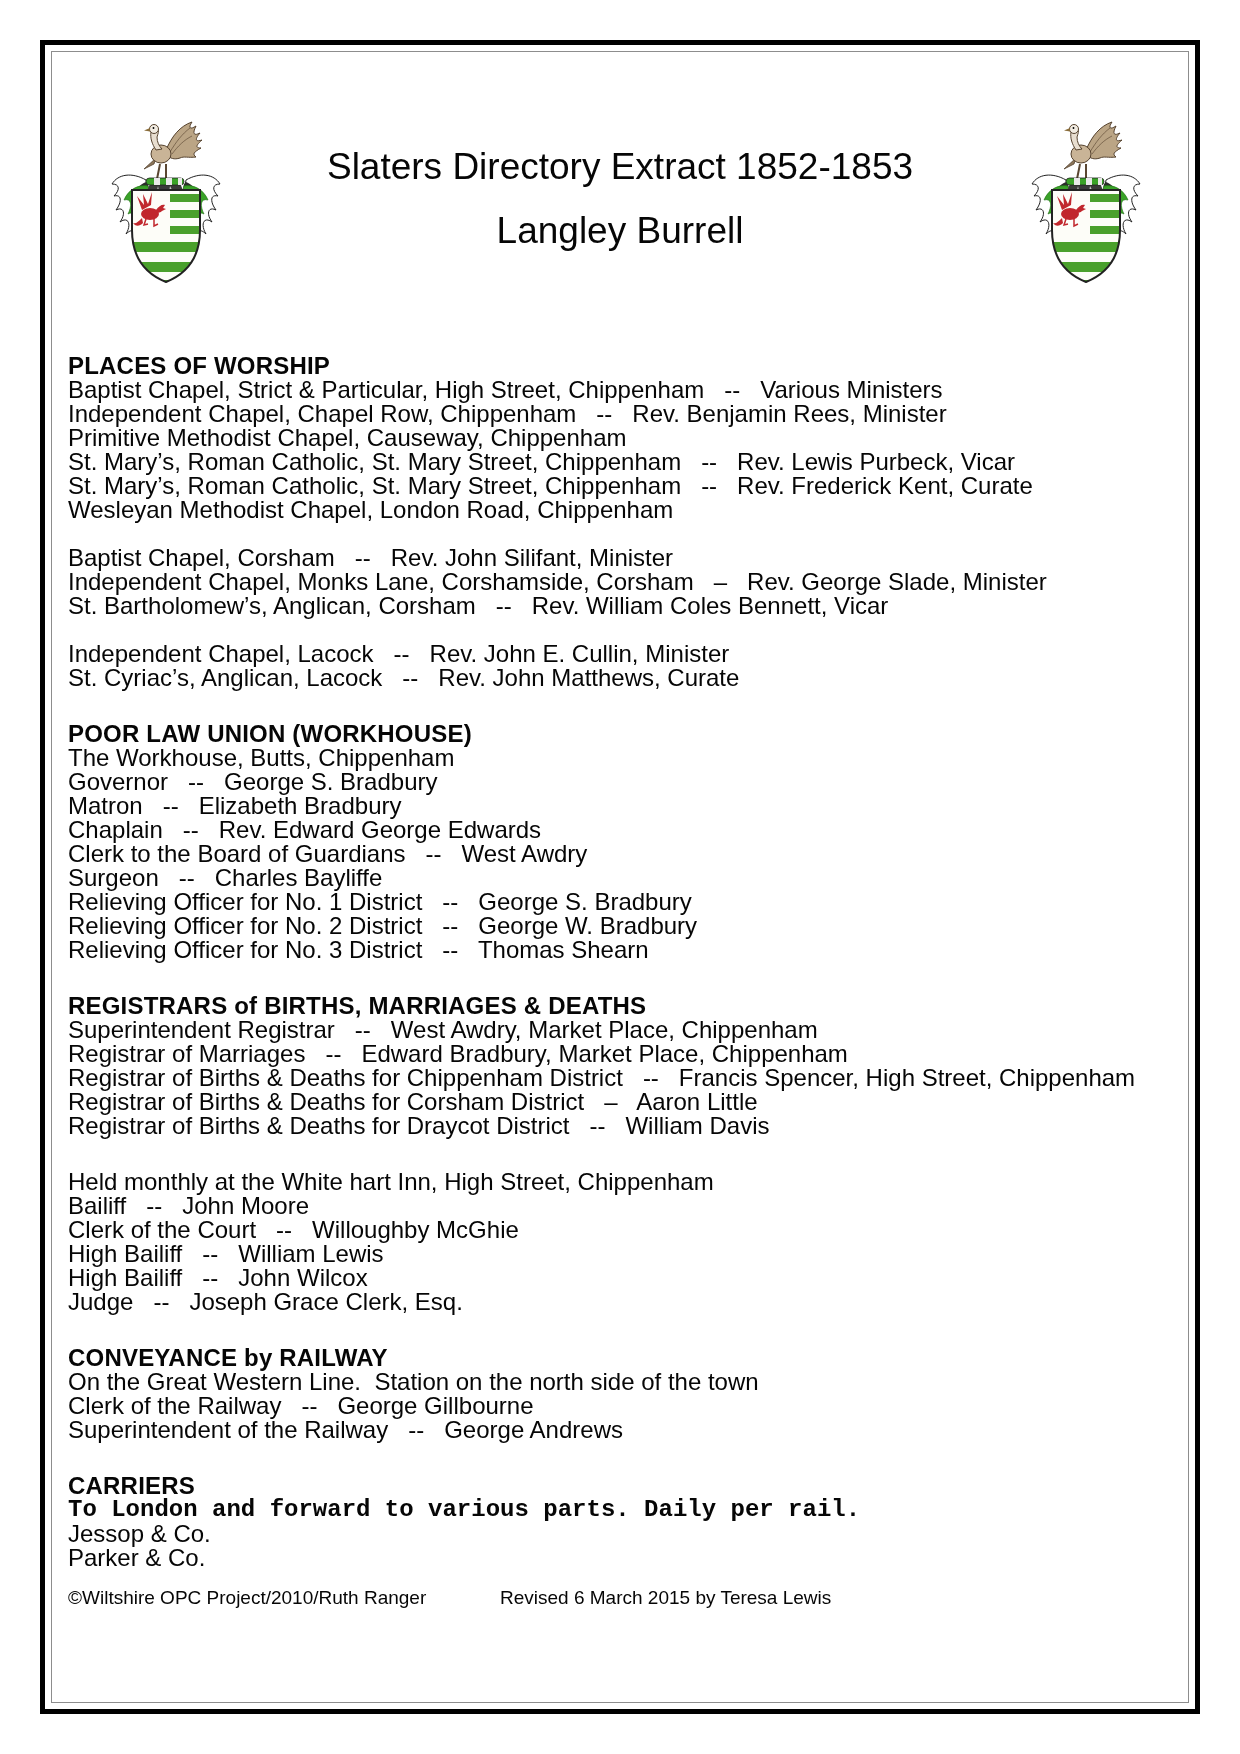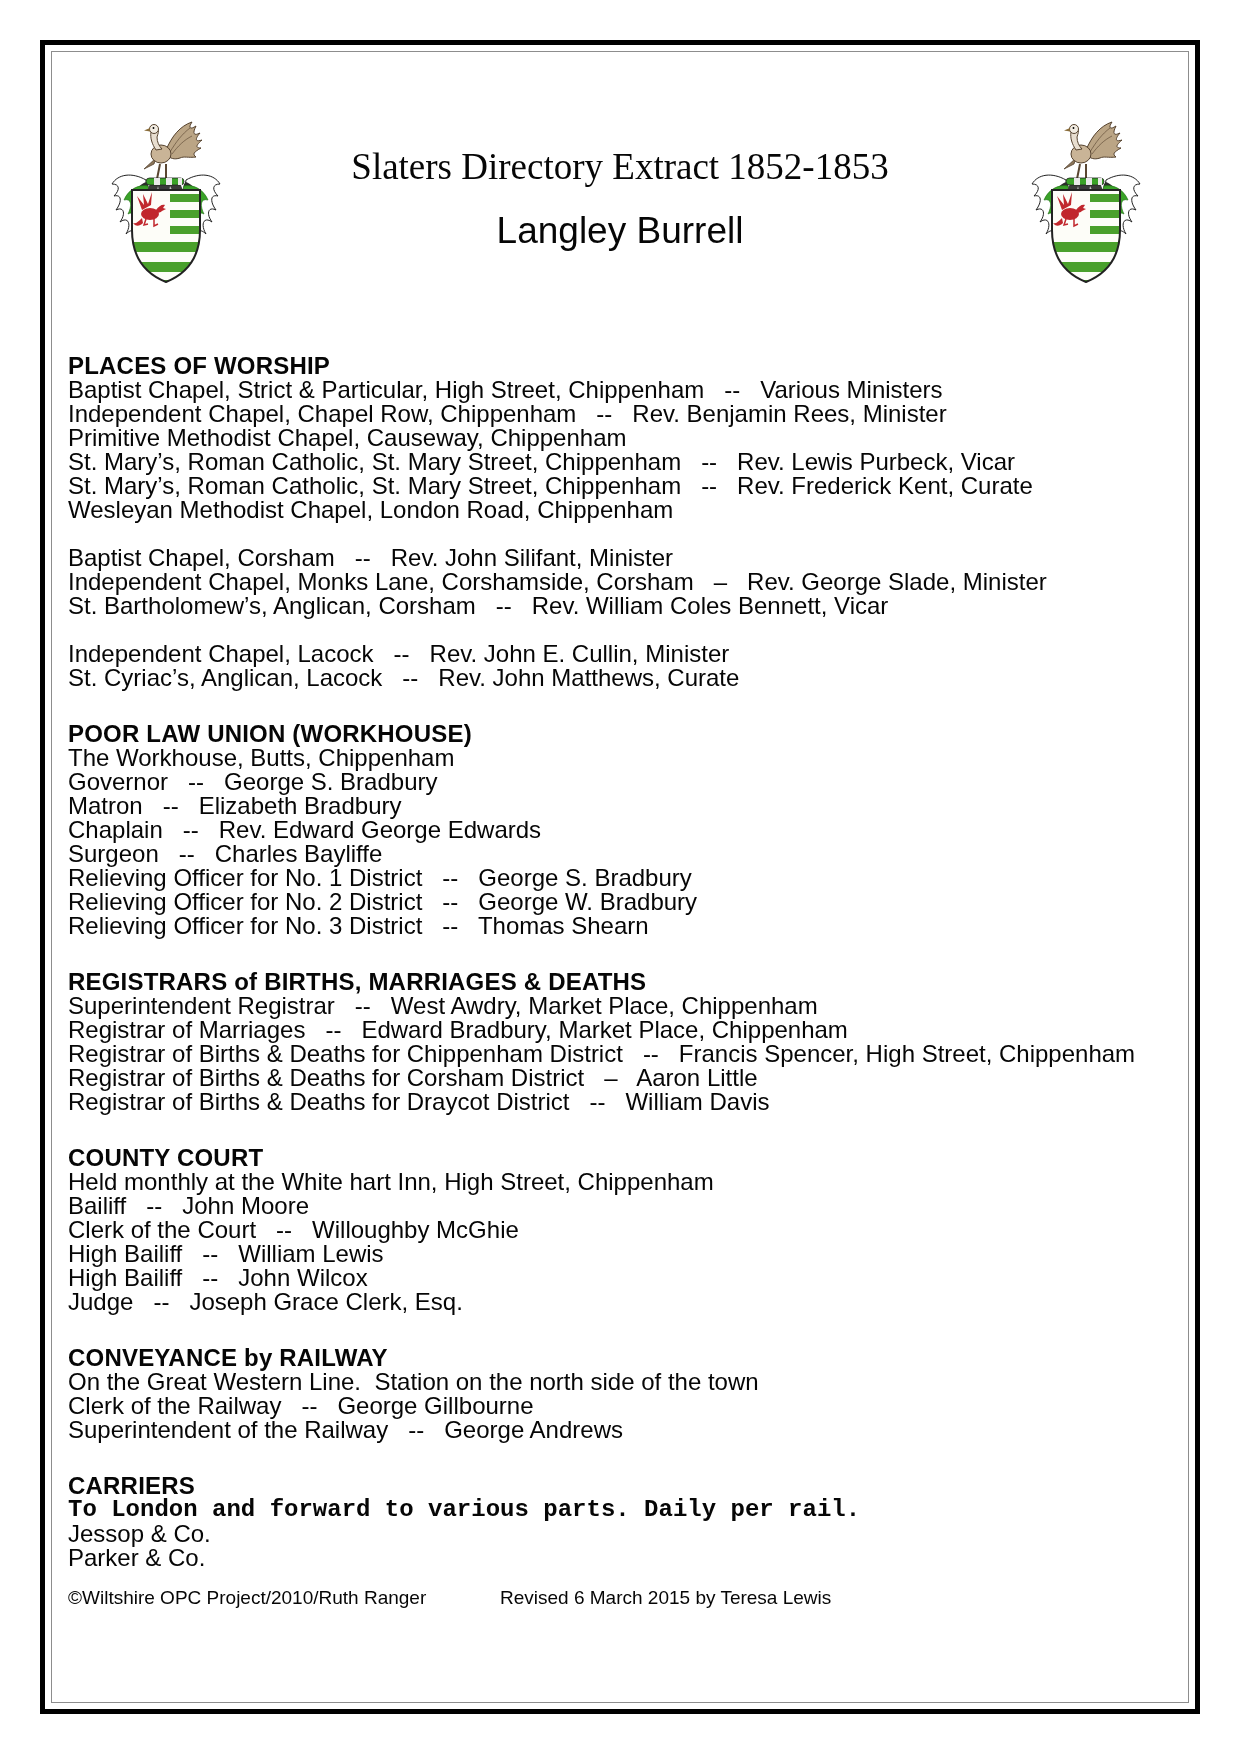--- a/index.html
+++ b/index.html
@@ -22,21 +22,20 @@
     left:6px; top:6px; right:6px; bottom:6px;
     border:1px solid #8d8d8d;
   }
   .crest { position:absolute; width:124px; height:178px; }
   .crest.left  { left:104px;  top:112px; }
   .crest.right { left:1024px; top:112px; }
   .title {
     position:absolute; top:146px; left:0; width:100%;
     text-align:center; font-size:37px; line-height:1.15;
     white-space:pre;
-    font-family:Liberation Serif, serif;
   }
   .subtitle {
     position:absolute; top:210px; left:0; width:100%;
     text-align:center; font-size:37px; line-height:1.15;
     white-space:pre;
   }
   .content { position:absolute; top:354px; left:68px; right:56px; }
   .section { margin-top:32px; }
   .section:first-child { margin-top:0; }
   .heading, .line {
@@ -142,35 +141,35 @@
           <div class="line"></div>
           <div class="line">Independent Chapel, Lacock   --   Rev. John E. Cullin, Minister</div>
           <div class="line">St. Cyriac’s, Anglican, Lacock   --   Rev. John Matthews, Curate</div>
         </div>
         <div class="section">
           <div class="heading">POOR LAW UNION (WORKHOUSE)</div>
           <div class="line">The Workhouse, Butts, Chippenham</div>
           <div class="line">Governor   --   George S. Bradbury</div>
           <div class="line">Matron   --   Elizabeth Bradbury</div>
           <div class="line">Chaplain   --   Rev. Edward George Edwards</div>
+          <div class="line">Clerk to the Board of Guardians   --   West Awdry</div>
           <div class="line">Surgeon   --   Charles Bayliffe</div>
           <div class="line">Relieving Officer for No. 1 District   --   George S. Bradbury</div>
           <div class="line">Relieving Officer for No. 2 District   --   George W. Bradbury</div>
           <div class="line">Relieving Officer for No. 3 District   --   Thomas Shearn</div>
         </div>
         <div class="section">
           <div class="heading">REGISTRARS of BIRTHS, MARRIAGES &amp; DEATHS</div>
           <div class="line">Superintendent Registrar   --   West Awdry, Market Place, Chippenham</div>
           <div class="line">Registrar of Marriages   --   Edward Bradbury, Market Place, Chippenham</div>
           <div class="line">Registrar of Births &amp; Deaths for Chippenham District   --   Francis Spencer, High Street, Chippenham</div>
           <div class="line">Registrar of Births &amp; Deaths for Corsham District   –   Aaron Little</div>
           <div class="line">Registrar of Births &amp; Deaths for Draycot District   --   William Davis</div>
         </div>
         <div class="section">
-          <div class="heading">COUNTY COURT</div>
           <div class="line">Held monthly at the White hart Inn, High Street, Chippenham</div>
           <div class="line">Bailiff   --   John Moore</div>
           <div class="line">Clerk of the Court   --   Willoughby McGhie</div>
           <div class="line">High Bailiff   --   William Lewis</div>
           <div class="line">High Bailiff   --   John Wilcox</div>
           <div class="line">Judge   --   Joseph Grace Clerk, Esq.</div>
         </div>
         <div class="section">
           <div class="heading">CONVEYANCE by RAILWAY</div>
           <div class="line">On the Great Western Line.  Station on the north side of the town</div>

